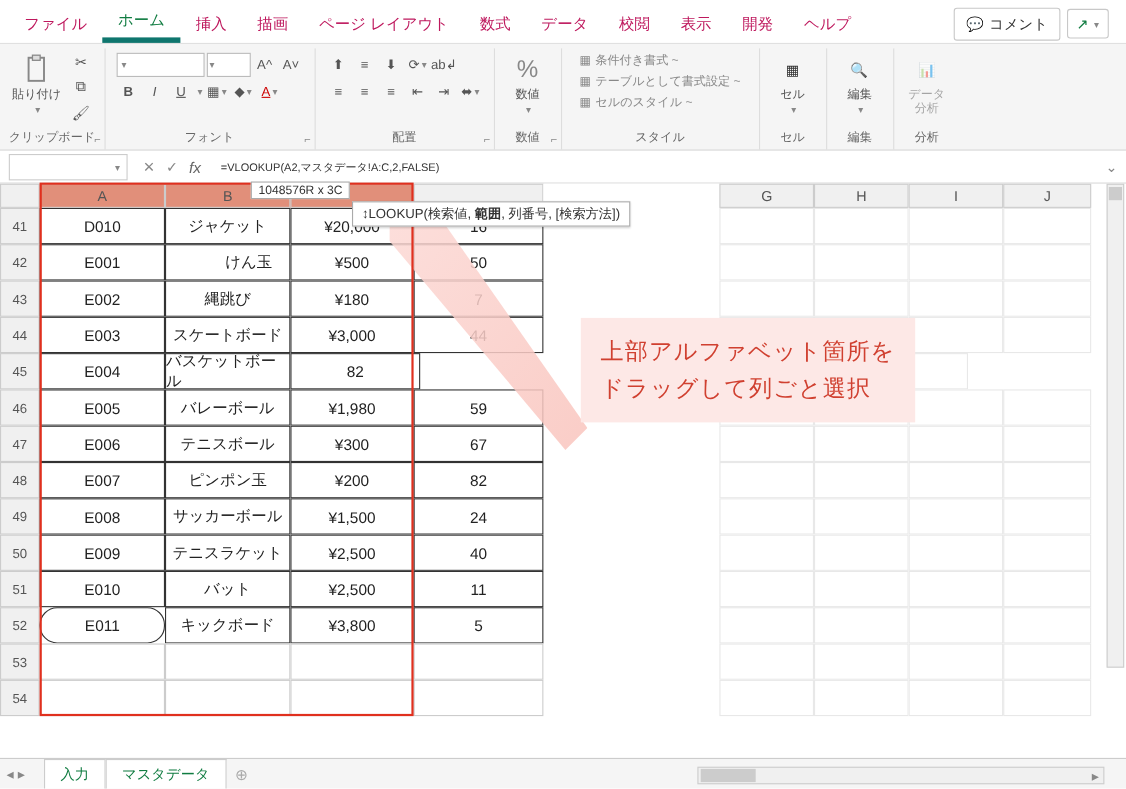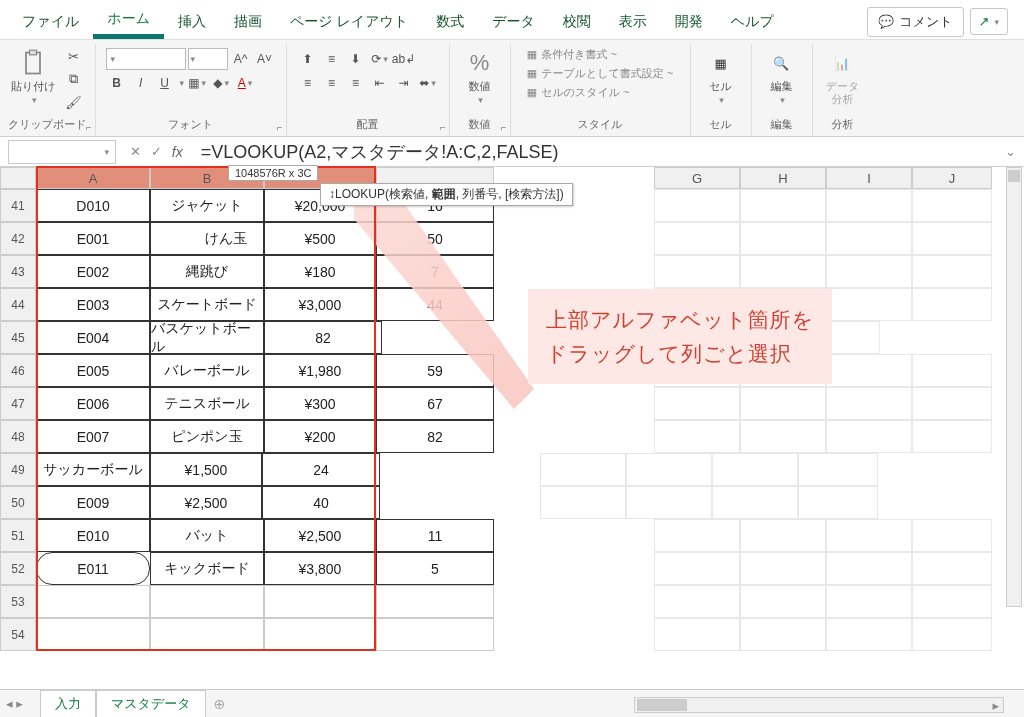--- a/index.html
+++ b/index.html
@@ -1,18 +1,18 @@
 <!DOCTYPE html>
 <html><head>
 <meta charset="utf-8">
 <style>
 *{margin:0;padding:0;box-sizing:border-box;font-family:"Meiryo","Yu Gothic",sans-serif}
 body{background:#fff;width:1024px;height:717px;overflow:hidden;position:relative;font-size:13px;color:#333}
 .ribbon-tabs{display:flex;gap:0;padding:4px 8px 0;background:#fff;border-bottom:1px solid #e0e0e0;align-items:center}
-.ribbon-tab{padding:6px 14px;font-size:14px;cursor:pointer;color:#14532d}
+.ribbon-tab{padding:6px 14px;font-size:14px;cursor:pointer;color:#be185d}
 .ribbon-tab.active{border-bottom:5px solid #0f766e;color:#107c41;font-weight:500}
 .ribbon-spacer{flex:1}
 .comment-btn{display:flex;align-items:center;gap:5px;border:1px solid #c8c8c8;padding:5px 10px;border-radius:3px;margin-right:6px;background:#fff}
 .share-btn{display:flex;align-items:center;gap:3px;border:1px solid #c8c8c8;padding:5px 8px;border-radius:3px;margin-right:8px;background:#fff;color:#107c41}
 .ribbon-content{display:flex;background:#f5f5f5;border-bottom:1px solid #d0d0d0;padding:4px 0 0}
 .ribbon-group{border-right:1px solid #ddd;padding:2px 8px;display:flex;flex-direction:column;align-items:center;position:relative;min-height:92px}
 .ribbon-group-body{display:flex;flex:1;align-items:flex-start;gap:4px}
 .ribbon-group-label{font-size:11px;color:#666;padding:2px 0;text-align:center;width:100%}
 .rg-corner{position:absolute;bottom:3px;right:3px;font-size:10px;color:#888}
 .big-btn{display:flex;flex-direction:column;align-items:center;gap:2px;padding:2px;min-width:44px}
@@ -24,21 +24,21 @@
 .font-row{display:flex;gap:2px;align-items:center}
 .font-name{border:1px solid #bbb;background:#fff;padding:2px 4px;font-size:12px;width:80px;height:22px}
 .font-size{border:1px solid #bbb;background:#fff;padding:2px;font-size:12px;width:40px;height:22px}
 .sq-btn{width:22px;height:22px;border:1px solid transparent;display:flex;align-items:center;justify-content:center;font-size:12px;color:#555}
 .style-list{display:flex;flex-direction:column;gap:2px;font-size:11px;color:#888}
 .style-item{display:flex;align-items:center;gap:4px;padding:1px 2px}
 .namebox-row{display:flex;align-items:center;background:#fff;border-bottom:1px solid #d0d0d0;height:30px}
 .name-box{border:1px solid #ccc;width:108px;height:24px;margin:0 4px 0 8px;padding:2px 6px;display:flex;align-items:center;background:#fff}
 .fx-controls{display:flex;align-items:center;gap:10px;padding:0 10px;color:#888}
 .fx-icon{font-style:italic;font-size:14px;color:#666}
-.formula-bar{flex:1;padding:2px 8px;font-size:18px;color:#333}
+.formula-bar{flex:1;padding:2px 8px;font-size:10px;color:#333}
 .formula-expand{padding:0 8px;color:#888}
 .sheet-area{position:relative;background:#fff;height:474px}
 .sel-tooltip{position:absolute;left:228px;top:-2px;background:#fff;border:1px solid #aaa;padding:1px 6px;font-size:11px;z-index:20}
 .func-tooltip{position:absolute;left:320px;top:16px;background:#fff;border:1px solid #aaa;padding:2px 8px;font-size:12px;z-index:20;box-shadow:1px 1px 2px rgba(0,0,0,.2)}
 .func-tooltip .bold{font-weight:700}
 .col-headers{display:flex;position:absolute;left:36px;top:0;z-index:5}
 .col-h{border:1px solid #ccc;background:#f0f0f0;text-align:center;font-size:13px;height:22px;display:flex;align-items:center;justify-content:center;color:#555}
 .col-h.sel{background:#e18f7a}
 .corner-box{position:absolute;left:0;top:0;width:36px;height:22px;background:#f0f0f0;border:1px solid #ccc}
 .row-headers{position:absolute;left:0;top:22px}
@@ -361,31 +361,33 @@
         <div class="cell" style="width: 114px; border-color: rgb(51, 51, 51);">ピンポン玉</div>
         <div class="cell" style="width: 112px; border-color: rgb(51, 51, 51);">¥200</div>
         <div class="cell" style="width: 118px; border-color: rgb(51, 51, 51);">82</div>
         <div style="width: 160px; height: 33px;"></div>
         <div class="cell" style="width: 86px; border-color: rgb(232, 232, 232);"></div>
         <div class="cell" style="width: 86px; border-color: rgb(232, 232, 232);"></div>
         <div class="cell" style="width: 86px; border-color: rgb(232, 232, 232);"></div>
         <div class="cell" style="width: 80px; border-color: rgb(232, 232, 232);"></div>
       </div>
       <div class="cell-row">
+        <div class="cell" style="width: 114px; border-color: rgb(51, 51, 51);">E008</div>
         <div class="cell" style="width: 114px; border-color: rgb(51, 51, 51);">サッカーボール</div>
         <div class="cell" style="width: 112px; border-color: rgb(51, 51, 51);">¥1,500</div>
         <div class="cell" style="width: 118px; border-color: rgb(51, 51, 51);">24</div>
         <div style="width: 160px; height: 33px;"></div>
         <div class="cell" style="width: 86px; border-color: rgb(232, 232, 232);"></div>
         <div class="cell" style="width: 86px; border-color: rgb(232, 232, 232);"></div>
         <div class="cell" style="width: 86px; border-color: rgb(232, 232, 232);"></div>
         <div class="cell" style="width: 80px; border-color: rgb(232, 232, 232);"></div>
       </div>
       <div class="cell-row">
         <div class="cell" style="width: 114px; border-color: rgb(51, 51, 51);">E009</div>
+        <div class="cell" style="width: 114px; border-color: rgb(51, 51, 51);">テニスラケット</div>
         <div class="cell" style="width: 112px; border-color: rgb(51, 51, 51);">¥2,500</div>
         <div class="cell" style="width: 118px; border-color: rgb(51, 51, 51);">40</div>
         <div style="width: 160px; height: 33px;"></div>
         <div class="cell" style="width: 86px; border-color: rgb(232, 232, 232);"></div>
         <div class="cell" style="width: 86px; border-color: rgb(232, 232, 232);"></div>
         <div class="cell" style="width: 86px; border-color: rgb(232, 232, 232);"></div>
         <div class="cell" style="width: 80px; border-color: rgb(232, 232, 232);"></div>
       </div>
       <div class="cell-row">
         <div class="cell" style="width: 114px; border-color: rgb(51, 51, 51);">E010</div>

